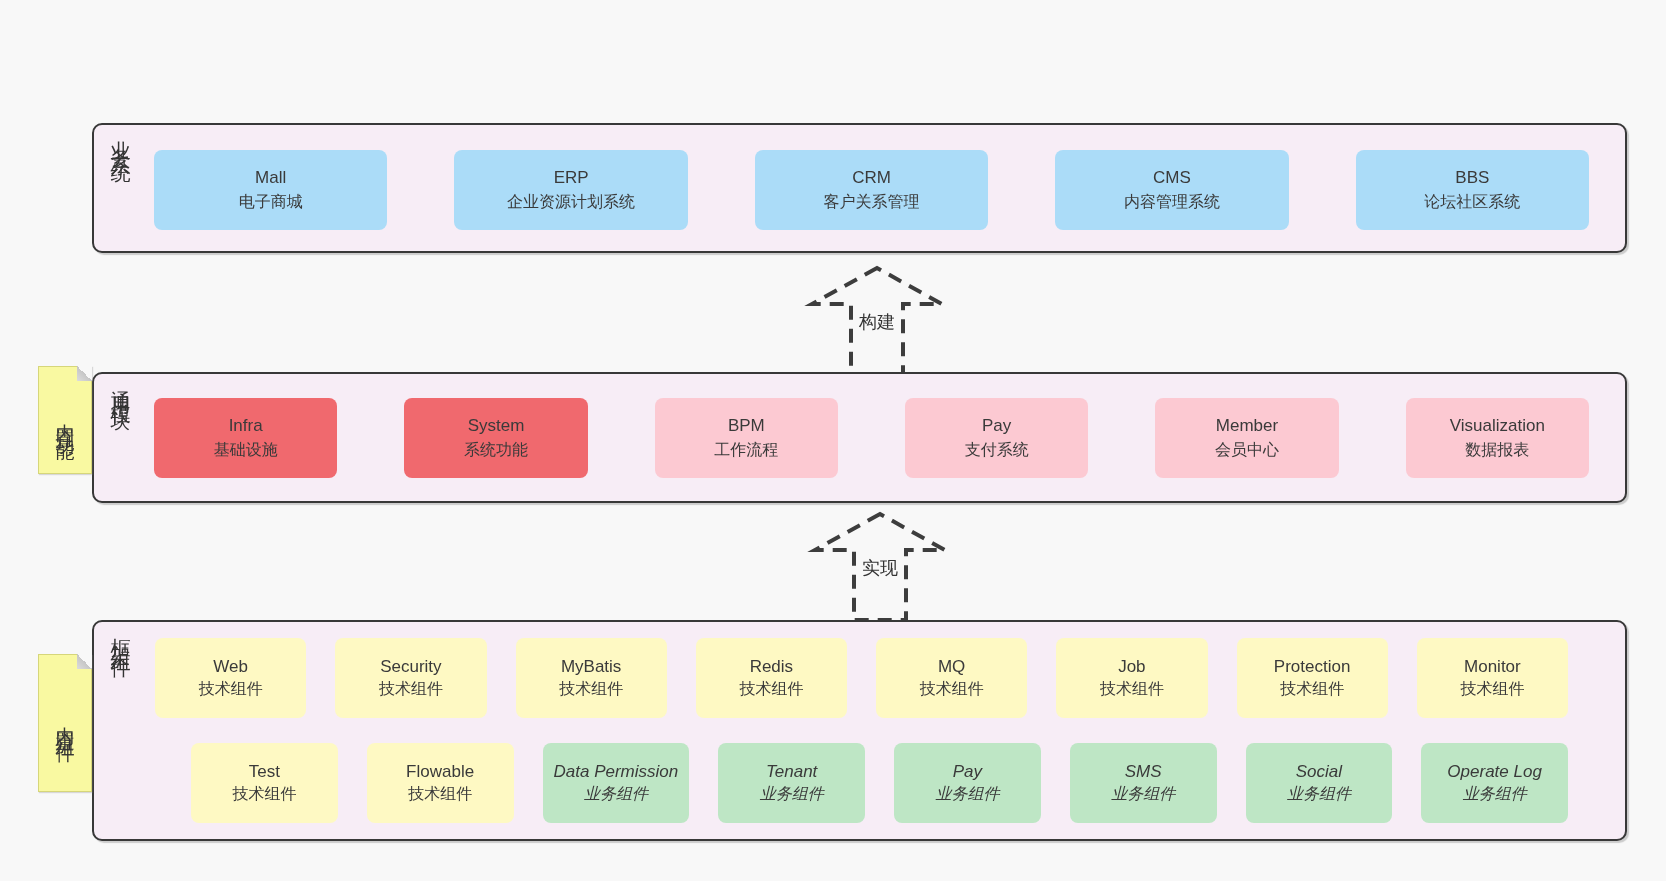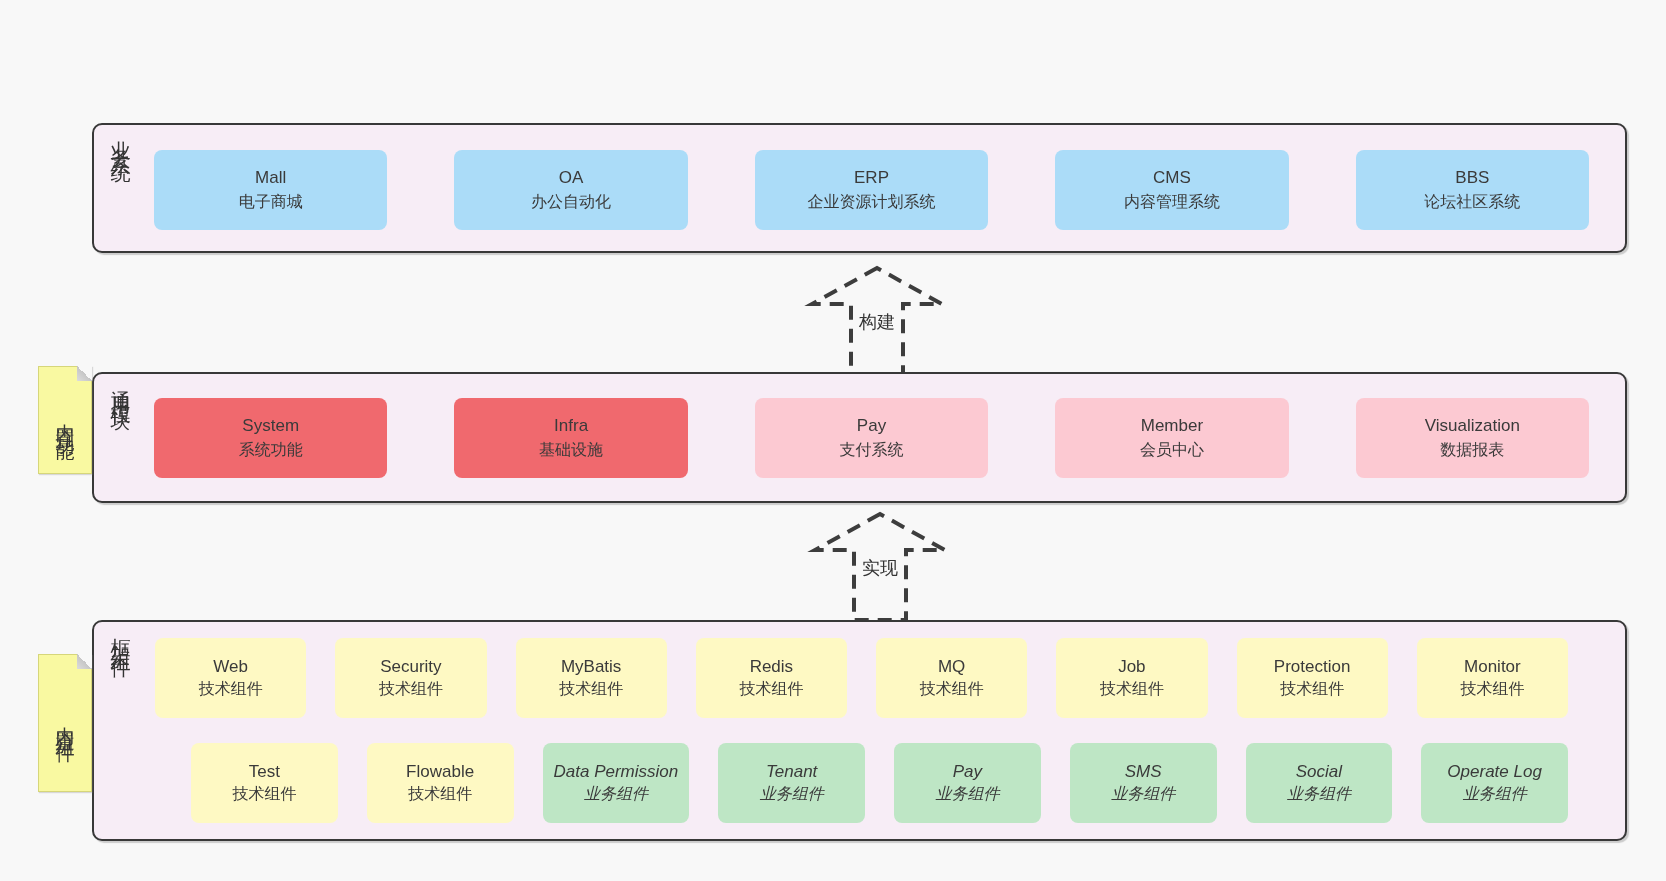--- a/index.html
+++ b/index.html
@@ -118,30 +118,30 @@
 
   <div class="band band-top">
     <div class="side-label">业务系统</div>
     <div class="box-row">
 
         <div class="box blue">
           <div class="en">Mall</div>
           <div class="cn">电子商城</div>
         </div>
 
-        <div class="box blue">
-          <div class="en">OA</div>
-          <div class="cn">办公自动化</div>
-        </div>
 
         <div class="box blue">
           <div class="en">ERP</div>
           <div class="cn">企业资源计划系统</div>
         </div>
 
+        <div class="box blue">
+          <div class="en">CRM</div>
+          <div class="cn">客户关系管理</div>
+        </div>
 
         <div class="box blue">
           <div class="en">CMS</div>
           <div class="cn">内容管理系统</div>
         </div>
 
         <div class="box blue">
           <div class="en">BBS</div>
           <div class="cn">论坛社区系统</div>
         </div>
@@ -157,29 +157,33 @@
 
   <div class="sticky sticky-middle">
     <span class="fold"></span>
     <span class="v-text">内置功能</span>
   </div>
   <div class="band band-middle">
     <div class="side-label">通用模块</div>
     <div class="box-row">
 
         <div class="box red">
+          <div class="en">Infra</div>
+          <div class="cn">基础设施</div>
+        </div>
+
+        <div class="box red">
           <div class="en">System</div>
           <div class="cn">系统功能</div>
         </div>
 
-        <div class="box red">
-          <div class="en">Infra</div>
-          <div class="cn">基础设施</div>
-        </div>
-
+        <div class="box pink">
+          <div class="en">BPM</div>
+          <div class="cn">工作流程</div>
+        </div>
 
         <div class="box pink">
           <div class="en">Pay</div>
           <div class="cn">支付系统</div>
         </div>
 
         <div class="box pink">
           <div class="en">Member</div>
           <div class="cn">会员中心</div>
         </div>

